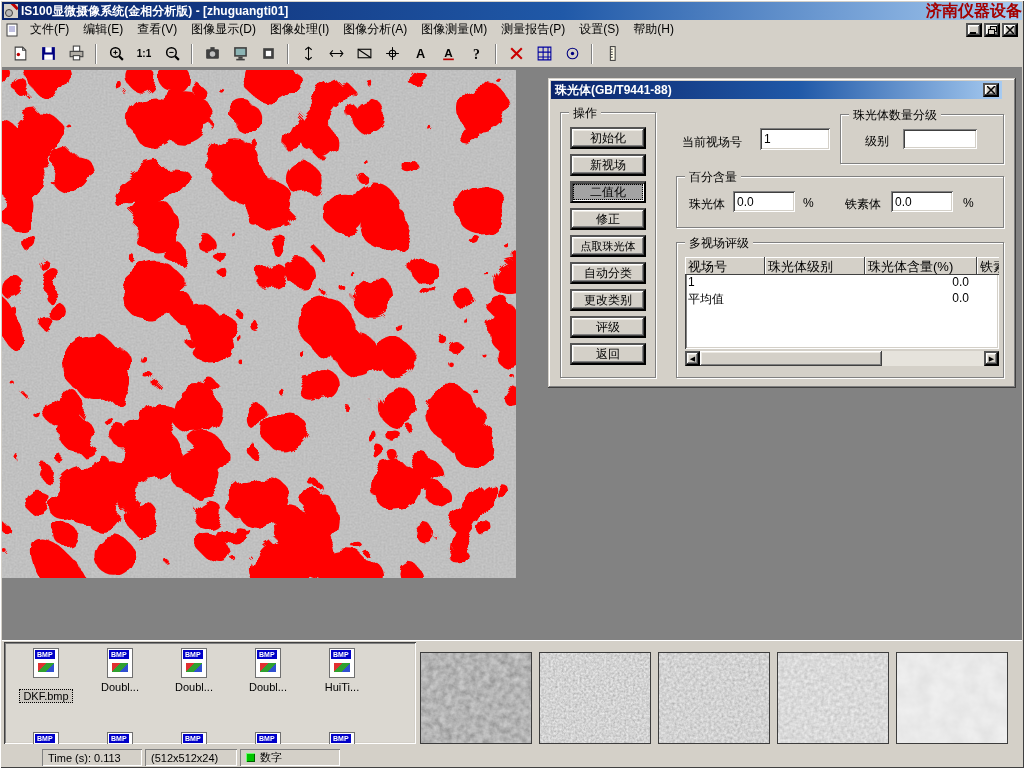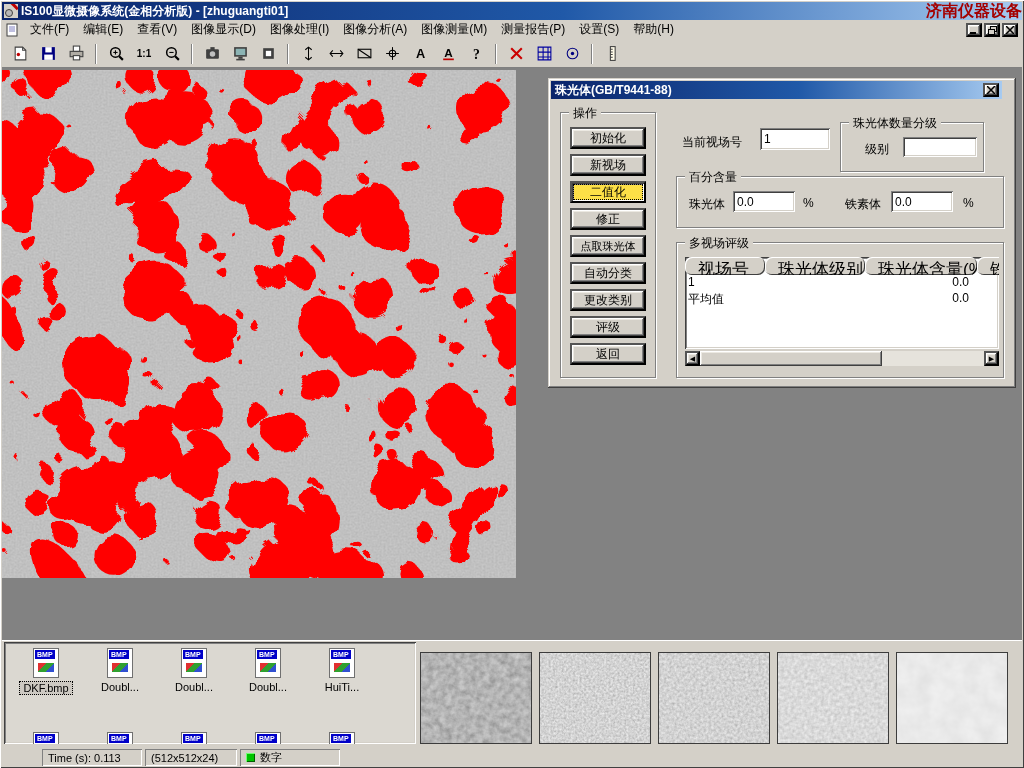--- a/index.html
+++ b/index.html
@@ -23,25 +23,25 @@
 .tb-sep{width:2px;height:20px;margin:0 4px;border-left:1px solid #808080;border-right:1px solid #fff;}
 .workspace{left:2px;top:68px;width:1020px;height:572px;background:#828282;}
 .micrograph{left:0;top:2px;width:514px;height:508px;background:#b2b2b2;cursor:crosshair;}
 .dialog{left:546px;top:10px;width:468px;height:310px;background:#d4d0c8;box-shadow:inset -1px -1px 0 #404040,inset 1px 1px 0 #d4d0c8,inset -2px -2px 0 #808080,inset 2px 2px 0 #fff;}
 .dlg-title{position:absolute;left:3px;top:3px;right:14px;height:18px;background:linear-gradient(90deg,#0a246a 0%,#2059a8 55%,#a6caf0 100%);display:flex;align-items:center;color:#fff;padding-left:4px;}
 .dlg-title span{font-weight:bold;font-size:12px;flex:1;}
 .dlg-title .win-btn{margin-right:3px;}
 .group{position:absolute;border:1px solid #808080;box-shadow:inset 1px 1px 0 #fff,1px 1px 0 #fff;}
 .group-label{position:absolute;top:-8px;left:8px;background:#d4d0c8;padding:0 4px;font-size:12px;white-space:nowrap;}
 .op-btn{position:absolute;left:9px;width:76px;height:22px;font-size:12px;font-family:inherit;display:flex;align-items:center;justify-content:center;white-space:nowrap;cursor:default;}
-.op-btn.pressed{background:#fde047;box-shadow:inset 1px 1px 0 #404040,inset -1px -1px 0 #fff,inset 2px 2px 0 #808080;outline:1px dotted #000;outline-offset:-4px;}
+.op-btn.pressed{background:#a3a3a3;box-shadow:inset 1px 1px 0 #404040,inset -1px -1px 0 #fff,inset 2px 2px 0 #808080;outline:1px dotted #000;outline-offset:-4px;}
 .dlg-label{position:absolute;font-size:12px;white-space:nowrap;}
 .mv-table{position:absolute;left:8px;top:14px;width:314px;height:92px;background:#fff;overflow:hidden;}
 .mv-head{display:flex;}
-.th{flex:none;height:18px;font-size:17px;padding:1px 13px;white-space:nowrap;overflow:hidden;background:#d4d0c8;box-shadow:inset -1px -1px 0 #404040,inset 1px 1px 0 #fff;border-radius:7px;}
+.th{flex:none;height:18px;font-size:13px;padding:1px 3px;white-space:nowrap;overflow:hidden;background:#d4d0c8;box-shadow:inset -1px -1px 0 #404040,inset 1px 1px 0 #fff;}
 .mv-row{display:flex;}
 .td{flex:none;height:16px;font-size:12px;padding:0 3px;white-space:nowrap;overflow:hidden;}
 .td.num{text-align:right;padding-right:8px;}
 .hscroll{position:absolute;left:8px;top:108px;width:314px;height:15px;background:#e6e3dc;display:flex;}
 .scroll-arrow{width:15px;height:15px;display:flex;align-items:center;justify-content:center;font-size:7px;flex:none;}
 .scroll-thumb{width:182px;height:15px;flex:none;}
 .scroll-track{flex:1;}
 .bottom-panel{left:2px;top:640px;width:1020px;height:106px;background:#d4d0c8;box-shadow:inset 0 1px 0 #fff;}
 .file-area{position:absolute;left:2px;top:2px;width:412px;height:102px;background:#dbd8d1;overflow:hidden;}
 .file-item{position:absolute;width:72px;display:flex;flex-direction:column;align-items:center;cursor:default;}
@@ -588,21 +588,21 @@
         <button class="op-btn raised" style="top:122px;font-size:11px;">点取珠光体</button>
         <button class="op-btn raised" style="top:149px;">自动分类</button>
         <button class="op-btn raised" style="top:176px;">更改类别</button>
         <button class="op-btn raised" style="top:203px;">评级</button>
         <button class="op-btn raised" style="top:230px;">返回</button>
       </div>
 
       <span class="dlg-label" style="left:134px;top:56px;">当前视场号</span>
       <input class="abs fieldbox" style="left: 212px; top: 50px; width: 70px; height: 22px;" value="1">
 
-      <div class="group" style="left:292px;top:44px;width:144px;height:50px;padding-left:21px;">
+      <div class="group" style="left:292px;top:36px;width:164px;height:50px;padding-left:21px;">
         <span class="group-label">珠光体数量分级</span>
         <span class="dlg-label" style="left:24px;top:18px;">级别</span>
         <input class="fieldbox" style="position: absolute; left: 62px; top: 14px; width: 74px; height: 20px;" value="">
       </div>
 
       <div class="group" style="left:128px;top:98px;width:328px;height:52px;">
         <span class="group-label">百分含量</span>
         <span class="dlg-label" style="left:12px;top:19px;">珠光体</span>
         <input class="fieldbox" style="position: absolute; left: 56px; top: 14px; width: 62px; height: 21px;" value="0.0">
         <span class="dlg-label" style="left:126px;top:19px;">%</span>
@@ -638,21 +638,21 @@
           <span class="scroll-thumb raised"></span>
           <span class="scroll-track"></span>
           <button class="scroll-arrow raised">▶</button>
         </div>
       </div>
     </div>
   </div>
 
   <div class="abs bottom-panel">
     <div class="file-area sunken">
-      <div class="file-item" style="left:6px;top:6px;">
+      <div class="file-item" style="left:6px;top:6px;gap:8px;">
         <span class="bmp-icon">
             <span class="bmp-chip">BMP</span>
             <span class="bmp-scribble"></span>
           </span>
         <span class="file-label selected">DKF.bmp</span>
       </div>
       <div class="file-item" style="left:80px;top:6px;">
         <span class="bmp-icon">
             <span class="bmp-chip">BMP</span>
             <span class="bmp-scribble"></span>

